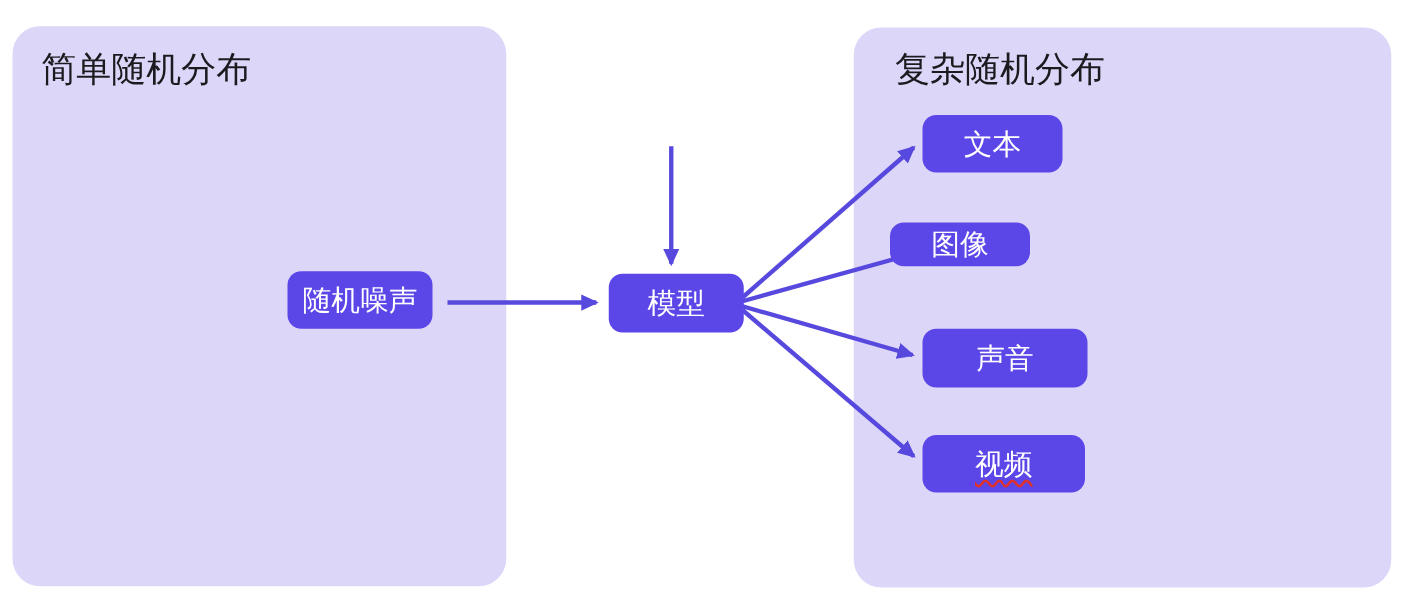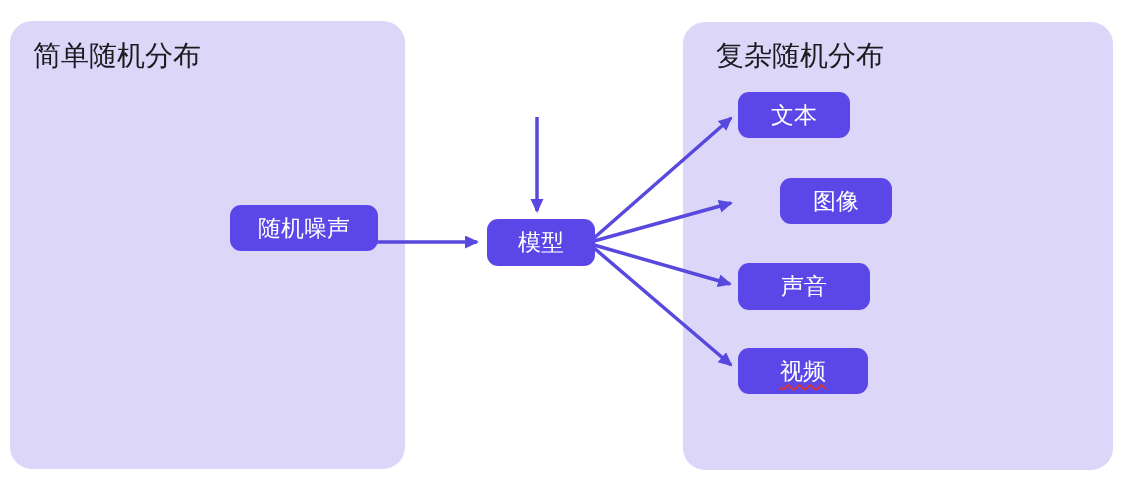--- a/index.html
+++ b/index.html
@@ -60,25 +60,25 @@
     color: var(--node-text, #ffffff);
     border-radius: 11px;
     display: flex;
     align-items: center;
     justify-content: center;
     font-size: 23px;
     line-height: 1;
     white-space: nowrap;
     cursor: default;
   }
-  .node-noise     { left: 230px; top: 205px; width: 148px; height: 46px; }
+  .node-noise     { left: 230px; top: 217px; width: 116px; height: 46px; }
   .node-condition { left: 473px; top: 72px;  width: 128px; height: 45px; }
   .node-model     { left: 487px; top: 219px; width: 108px; height: 47px; }
   .node-text      { left: 738px; top: 92px;  width: 112px; height: 46px; }
-  .node-image     { left: 780px; top: 178px; width: 112px; height: 46px; }
+  .node-image     { left: 712px; top: 178px; width: 112px; height: 35px; }
   .node-audio     { left: 738px; top: 263px; width: 132px; height: 47px; }
   .node-video     { left: 738px; top: 348px; width: 130px; height: 46px; }
 
   .misspelled {
     text-decoration-line: underline;
     text-decoration-style: wavy;
     text-decoration-color: var(--squiggle-color, #e0312d);
     text-decoration-thickness: 2px;
     text-underline-offset: 5px;
   }

